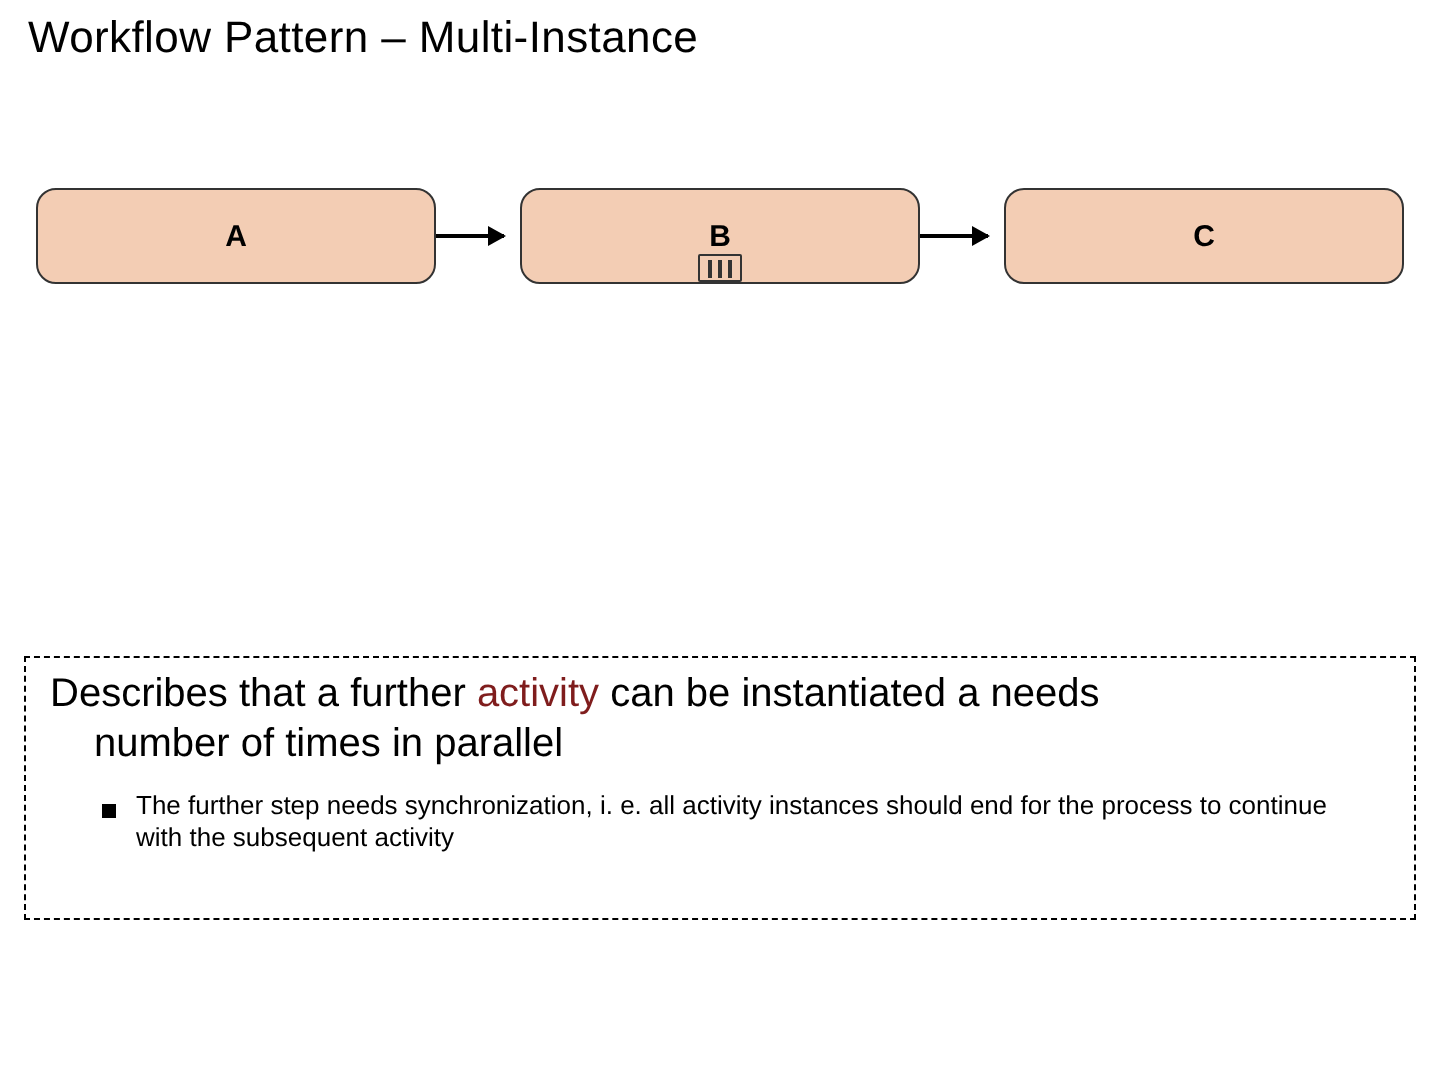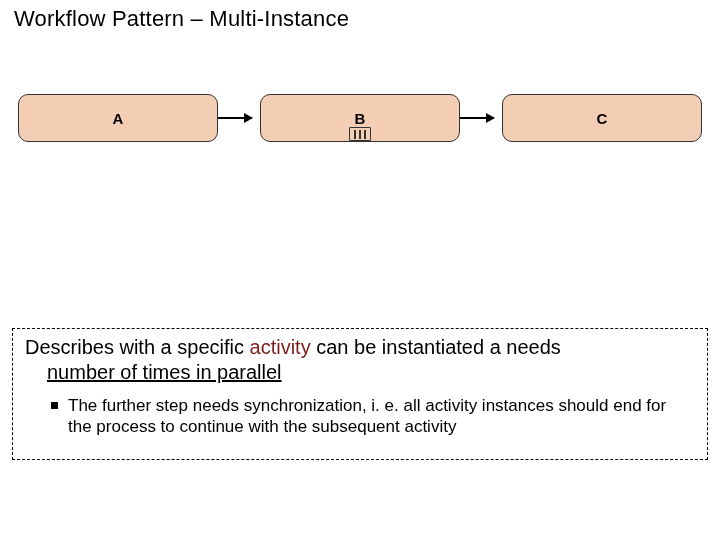--- a/index.html
+++ b/index.html
@@ -30,25 +30,25 @@
     content: ""; position: absolute; right: -1px; top: -4px;
     border-left: 9px solid #000; border-top: 5px solid transparent; border-bottom: 5px solid transparent;
   }
   .arrow-ab { left: 200px; width: 34px; }
   .arrow-bc { left: 442px; width: 34px; }
   .desc-box {
     position: absolute; left: 12px; top: 328px; width: 696px; height: 132px;
     border: 1px dashed #000; padding: 6px 10px 6px 10px;
   }
   .desc-main { font-size: 20px; line-height: 1.25; padding-left: 0; text-indent: 0; margin-left: 2px; }
-  .desc-main .indent2 { display: block; padding-left: 22px; text-decoration: underline; }
+  .desc-main .indent2 { display: block; padding-left: 22px; }
   .desc-main .activity { color: #7f1d1d; }
   .bullet-row { display: flex; align-items: flex-start; margin-top: 10px; margin-left: 28px; }
   .bullet-sq { width: 7px; height: 7px; background: #000; margin-top: 7px; margin-right: 10px; flex: 0 0 auto; }
-  .bullet-text { font-size: 17px; line-height: 1.25; max-width: 620px; }
+  .bullet-text { font-size: 13px; line-height: 1.25; max-width: 620px; }
 </style>
 </head>
 <body>
 <div class="slide">
 
   <div class="title">Workflow Pattern – Multi-Instance</div>
 
   <div class="diagram">
     <div class="node node-a">
       <span>A</span>
@@ -63,21 +63,21 @@
       </div>
     </div>
     <div class="arrow arrow-bc"></div>
     <div class="node node-c">
       <span>C</span>
     </div>
   </div>
 
   <div class="desc-box">
     <div class="desc-main">
-      <span>Describes with a specific </span><span class="activity">activity</span><span> can be instantiated a needs</span>
+      <span>Describes that a further </span><span class="activity">activity</span><span> can be instantiated a needs</span>
       <span class="indent2">number of times in parallel</span>
     </div>
     <div class="bullet-row">
       <span class="bullet-sq"></span>
       <span class="bullet-text">The further step needs synchronization, i. e. all activity instances should end for the process to continue with the subsequent activity</span>
     </div>
   </div>
 
 </div>
 

